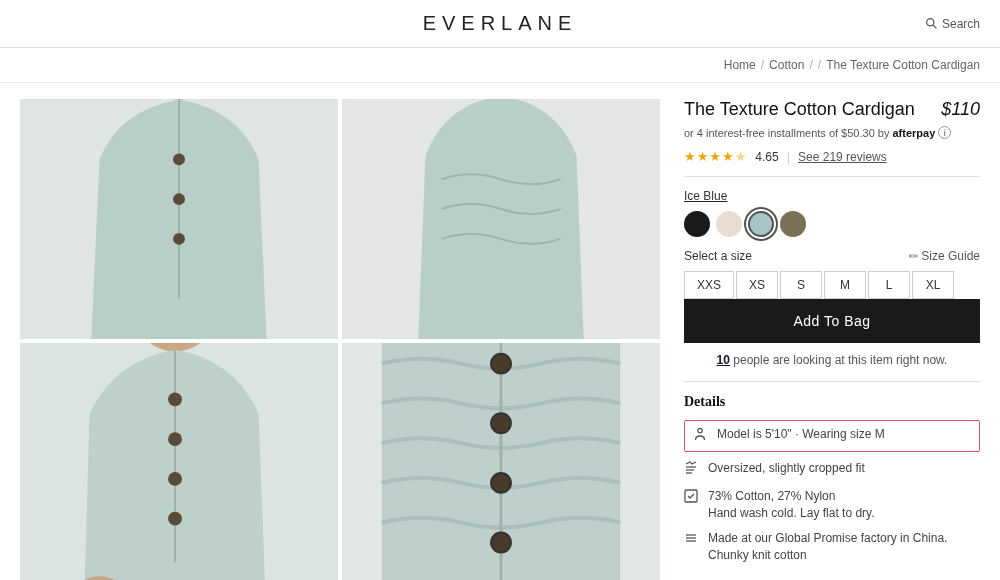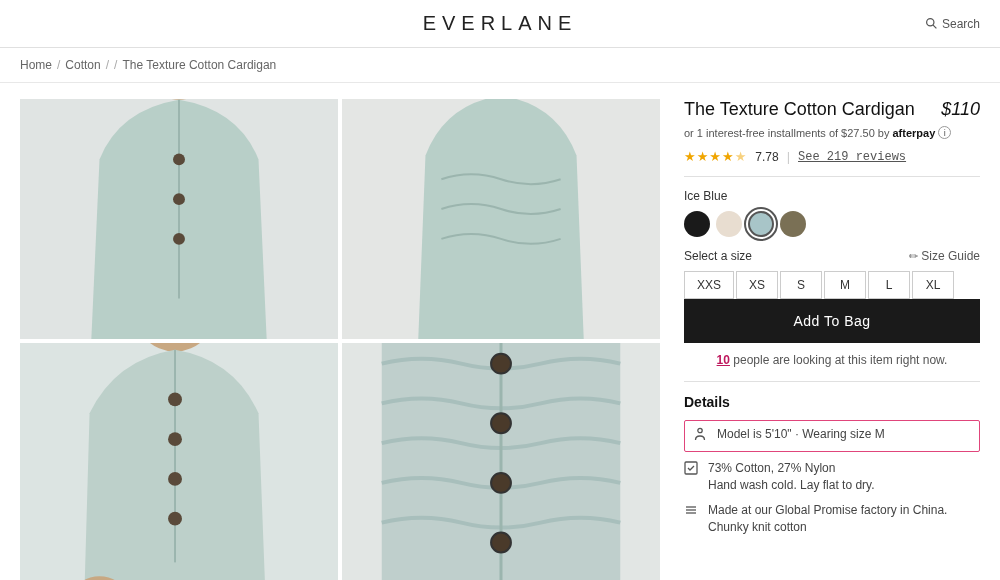--- a/index.html
+++ b/index.html
@@ -5,21 +5,21 @@
     * { box-sizing: border-box; margin: 0; padding: 0; }
     body { font-family: -apple-system, BlinkMacSystemFont, 'Helvetica Neue', Arial, sans-serif; font-size: 13px; color: #222; background: #fff; }
 
     
     .header { display: flex; align-items: center; justify-content: center; padding: 12px 4px; border-bottom: 1px solid #e0e0e0; position: relative; }
     .header-logo { font-size: 20px; letter-spacing: 6px; font-weight: 500; }
     .header-search { position: absolute; right: 20px; display: flex; align-items: center; gap: 4px; font-size: 12px; color: #555; cursor: pointer; }
     .header-search svg { width: 13px; height: 13px; }
 
     
-    .breadcrumb { padding: 10px 20px; font-size: 12px; color: #666; display: flex; gap: 5px; align-items: center; border-bottom: 1px solid #e8e8e8; }
+    .breadcrumb { padding: 10px 20px; font-size: 12px; color: #666; display: flex; gap: 5px; align-items: center; border-bottom: 1px solid #e8e8e8; justify-content: flex-end; }
     .breadcrumb a { color: #666; text-decoration: none; }
     .breadcrumb .sep { color: #aaa; }
 
     
     .main { display: flex; gap: 0; padding: 0 20px; max-width: 1000px; margin: 0 auto; }
 
     
     .image-grid { display: grid; grid-template-columns: 1fr 1fr; grid-template-rows: 240px 240px; gap: 4px; flex: 0 0 640px; margin-top: 16px; }
     .image-cell { background: #e8e8e8; overflow: hidden; display: flex; align-items: center; justify-content: center; }
 
@@ -31,23 +31,23 @@
     .product-price { font-size: 18px; font-weight: 500; color: #111; font-style: italic; }
 
     .afterpay-line { font-size: 11px; color: #555; margin-bottom: 10px; display: flex; align-items: center; gap: 3px; }
     .afterpay-logo { font-weight: 600; color: #111; text-align: right; }
     .afterpay-info { width: 13px; height: 13px; border: 1px solid #999; border-radius: 50%; display: inline-flex; align-items: center; justify-content: center; font-size: 9px; cursor: pointer; }
 
     .rating-line { display: flex; align-items: center; gap: 8px; margin-bottom: 12px; border-bottom: 1px solid #e0e0e0; padding-bottom: 12px; }
     .stars { color: #f0a500; font-size: 13px; letter-spacing: 1px; }
     .rating-score { font-size: 12px; color: #333; }
     .rating-sep { color: #ccc; }
-    .rating-reviews { font-size: 12px; color: #555; text-decoration: underline; cursor: pointer; font-family: Liberation Mono, monospace; }
-
-    .color-section { margin-bottom: 12px; }
+    .rating-reviews { font-size: 12px; color: #555; text-decoration: underline; cursor: pointer; }
+
+    .color-section { margin-bottom: 12px; text-decoration: underline; }
     .color-label { font-size: 12px; color: #333; margin-bottom: 8px; }
 
     .color-swatches { display: flex; gap: 6px; }
     .swatch { width: 26px; height: 26px; border-radius: 50%; cursor: pointer; border: 2px solid transparent; }
     .swatch.selected { border-color: #555; outline: 2px solid #555; outline-offset: 2px; }
     .swatch-black { background: #1a1a1a; }
     .swatch-cream { background: #e8ddd0; }
     .swatch-blue { background: #a8c5c8; }
     .swatch-olive { background: #7a7055; }
 
@@ -56,24 +56,24 @@
     .size-label { font-size: 12px; color: #333; }
     .size-guide { font-size: 12px; color: #555; display: flex; align-items: center; gap: 3px; cursor: pointer; text-decoration: none; }
     .size-guide-icon { font-size: 11px; }
 
     .size-options { display: flex; gap: 2px; flex-wrap: wrap; }
     .size-btn { padding: 6px 12px; border: 1px solid #ccc; background: #fff; font-size: 12px; cursor: pointer; color: #333; min-width: 42px; text-align: center; }
 
     .add-to-bag { width: 100%; padding: 14px; background: #1a1a1a; color: #fff; border: none; font-size: 14px; font-weight: 500; cursor: pointer; margin-bottom: 10px; letter-spacing: 0.5px; }
 
     .viewers-notice { text-align: center; font-size: 12px; color: #555; margin-bottom: 14px; }
-    .viewers-notice strong { font-weight: 600; color: #be185d; text-decoration: underline; }
+    .viewers-notice strong { font-weight: 600; color: #0f172a; text-decoration: underline; }
 
     .details-section { border-top: 1px solid #e0e0e0; padding-top: 12px; }
-    .details-title { font-size: 14px; font-weight: 600; color: #111; margin-bottom: 10px; }
+    .details-title { font-size: 14px; font-weight: 600; color: #111; margin-bottom: 10px; font-family: Liberation Serif, serif; }
 
     .detail-item { display: flex; align-items: flex-start; gap: 8px; margin-bottom: 8px; font-size: 12px; color: #444; line-height: 1.4; }
     .detail-icon { flex: 0 0 16px; font-size: 13px; color: #666; margin-top: 1px; }
 
     .detail-item.highlighted { border: 1.5px solid #e0457b; padding: 5px 8px; border-radius: 2px; background: #fff; }
   </style>
 </head>
 <body>
 
 <header class="header">
@@ -171,29 +171,29 @@
   <div class="product-detail">
 
     
     <div class="product-header">
       <div class="product-title">The Texture Cotton Cardigan</div>
       <div class="product-price">$110</div>
     </div>
 
     
     <div class="afterpay-line">
-      <span>or 1 interest-free installments of $27.50 by</span>
+      <span>or 4 interest-free installments of $50.30 by</span>
       <span class="afterpay-logo">afterpay</span>
       <span class="afterpay-info">i</span>
     </div>
 
     
     <div class="rating-line">
       <span class="stars">★★★★<span style="opacity:0.5">★</span></span>
-      <span class="rating-score">7.78</span>
+      <span class="rating-score">4.65</span>
       <span class="rating-sep">|</span>
       <span class="rating-reviews">See 219 reviews</span>
     </div>
 
     
     <div class="color-section">
       <div class="color-label">Ice Blue</div>
       <div class="color-swatches">
         <div class="swatch swatch-black" title="Black"></div>
         <div class="swatch swatch-cream" title="Cream"></div>
@@ -237,20 +237,31 @@
       <div class="detail-item highlighted">
         <span class="detail-icon">
           <svg width="14" height="14" viewBox="0 0 14 14" fill="none" stroke="#555" stroke-width="1.3">
             <circle cx="7" cy="3.5" r="2.2"></circle>
             <path d="M2.5 13c0-2.5 2-4 4.5-4s4.5 1.5 4.5 4"></path>
           </svg>
         </span>
         <span>Model is 5'10" · Wearing size M</span>
       </div>
 
+      <div class="detail-item">
+        <span class="detail-icon">
+          <svg width="14" height="14" viewBox="0 0 14 14" fill="none" stroke="#555" stroke-width="1.3">
+            <path d="M2 3 L6 1 L8 3 L12 1"></path>
+            <line x1="2" y1="6" x2="12" y2="6"></line>
+            <line x1="2" y1="9" x2="10" y2="9"></line>
+            <line x1="2" y1="12" x2="8" y2="12"></line>
+          </svg>
+        </span>
+        <span>Oversized, slightly cropped fit</span>
+      </div>
 
       <div class="detail-item">
         <span class="detail-icon">
           <svg width="14" height="14" viewBox="0 0 14 14" fill="none" stroke="#555" stroke-width="1.3">
             <rect x="1" y="1" width="12" height="12" rx="1"></rect>
             <path d="M4 7 L6 9 L10 5"></path>
           </svg>
         </span>
         <span>73% Cotton, 27% Nylon<br>Hand wash cold. Lay flat to dry.</span>
       </div>

